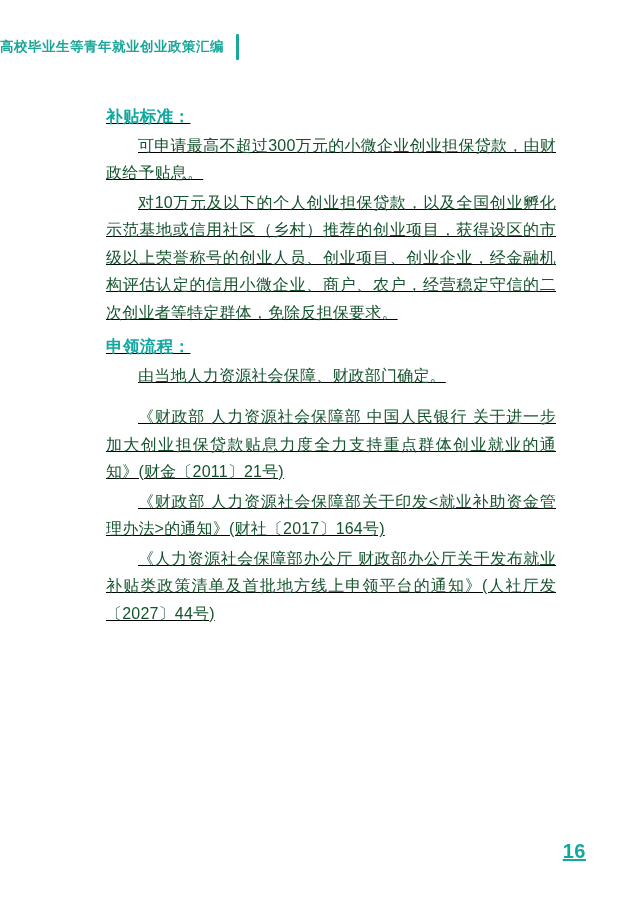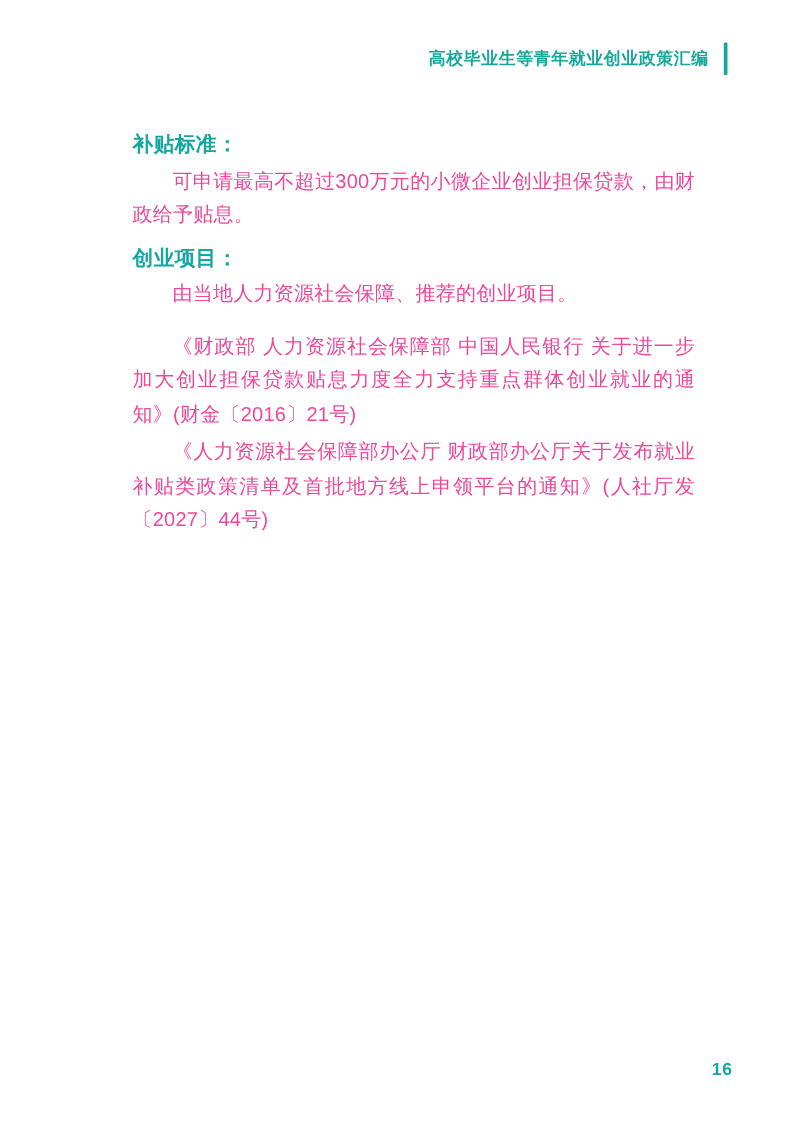--- a/index.html
+++ b/index.html
@@ -23,21 +23,20 @@
 
   
   .header {
     position: absolute;
     top: 30px;
     left: 0;
     right: 0;
     height: 34px;
     display: flex;
     align-items: center;
-    justify-content: flex-end;
     padding-right: 58px;
     box-sizing: border-box;
   }
   .header-title {
     font-size: 13.5px;
     font-weight: bold;
     color: #1aa79a;
     letter-spacing: 0.5px;
     line-height: 1;
   }
@@ -48,85 +47,89 @@
     margin-left: 12px;
     border-radius: 1px;
   }
 
   
   .content {
     position: absolute;
     top: 104px;
     left: 106px;
     width: 450px;
+    text-decoration: underline;
   }
   .section {
     margin-bottom: 2px;
   }
   .section-heading {
     font-size: 16.5px;
     font-weight: bold;
     color: #12a8a0;
     line-height: 1.55;
     margin: 0 0 2px 0;
     letter-spacing: 0.4px;
   }
   .para {
     font-size: 16px;
-    color: #ec4899;
+    color: #14532d;
     line-height: 1.72;
     margin: 0 0 2px 0;
     text-indent: 2em;
     text-align: justify;
     letter-spacing: 0.2px;
   }
   .gap-sm { height: 6px; }
 
   
   .page-number {
     position: absolute;
     right: 54px;
     bottom: 46px;
-    font-size: 14px;
+    font-size: 20px;
     font-weight: bold;
     color: #12a8a0;
     letter-spacing: 0.5px;
+    text-decoration: underline;
   }
 </style>
 </head>
 <body>
 
 <div class="page">
 
   <div class="header">
     <div class="header-title">高校毕业生等青年就业创业政策汇编</div>
     <div class="header-rule"></div>
   </div>
 
   <div class="content">
 
     <div class="section">
       <h2 class="section-heading">补贴标准：</h2>
       <p class="para">可申请最高不超过300万元的小微企业创业担保贷款，由财政给予贴息。</p>
+      <p class="para">对10万元及以下的个人创业担保贷款，以及全国创业孵化示范基地或信用社区（乡村）推荐的创业项目，获得设区的市级以上荣誉称号的创业人员、创业项目、创业企业，经金融机构评估认定的信用小微企业、商户、农户，经营稳定守信的二次创业者等特定群体，免除反担保要求。</p>
     </div>
 
     <div class="gap-sm"></div>
 
     <div class="section">
-      <h2 class="section-heading">创业项目：</h2>
-      <p class="para">由当地人力资源社会保障、推荐的创业项目。</p>
+      <h2 class="section-heading">申领流程：</h2>
+      <p class="para">由当地人力资源社会保障、财政部门确定。</p>
     </div>
 
     <div class="gap-sm"></div>
 
 
     <div class="gap-sm"></div>
 
     <div class="section">
-      <p class="para">《财政部 人力资源社会保障部 中国人民银行 关于进一步加大创业担保贷款贴息力度全力支持重点群体创业就业的通知》(财金〔2016〕21号)</p>
+      <p class="para">《财政部 人力资源社会保障部 中国人民银行 关于进一步加大创业担保贷款贴息力度全力支持重点群体创业就业的通知》(财金〔2011〕21号)</p>
+      <p class="para">《财政部 人力资源社会保障部关于印发&lt;就业补助资金管理办法&gt;的通知》(财社〔2017〕164号)</p>
       <p class="para">《人力资源社会保障部办公厅 财政部办公厅关于发布就业补贴类政策清单及首批地方线上申领平台的通知》(人社厅发〔2027〕44号)</p>
     </div>
 
   </div>
 
   <div class="page-number">16</div>
 
 </div>
 
 </body></html>

